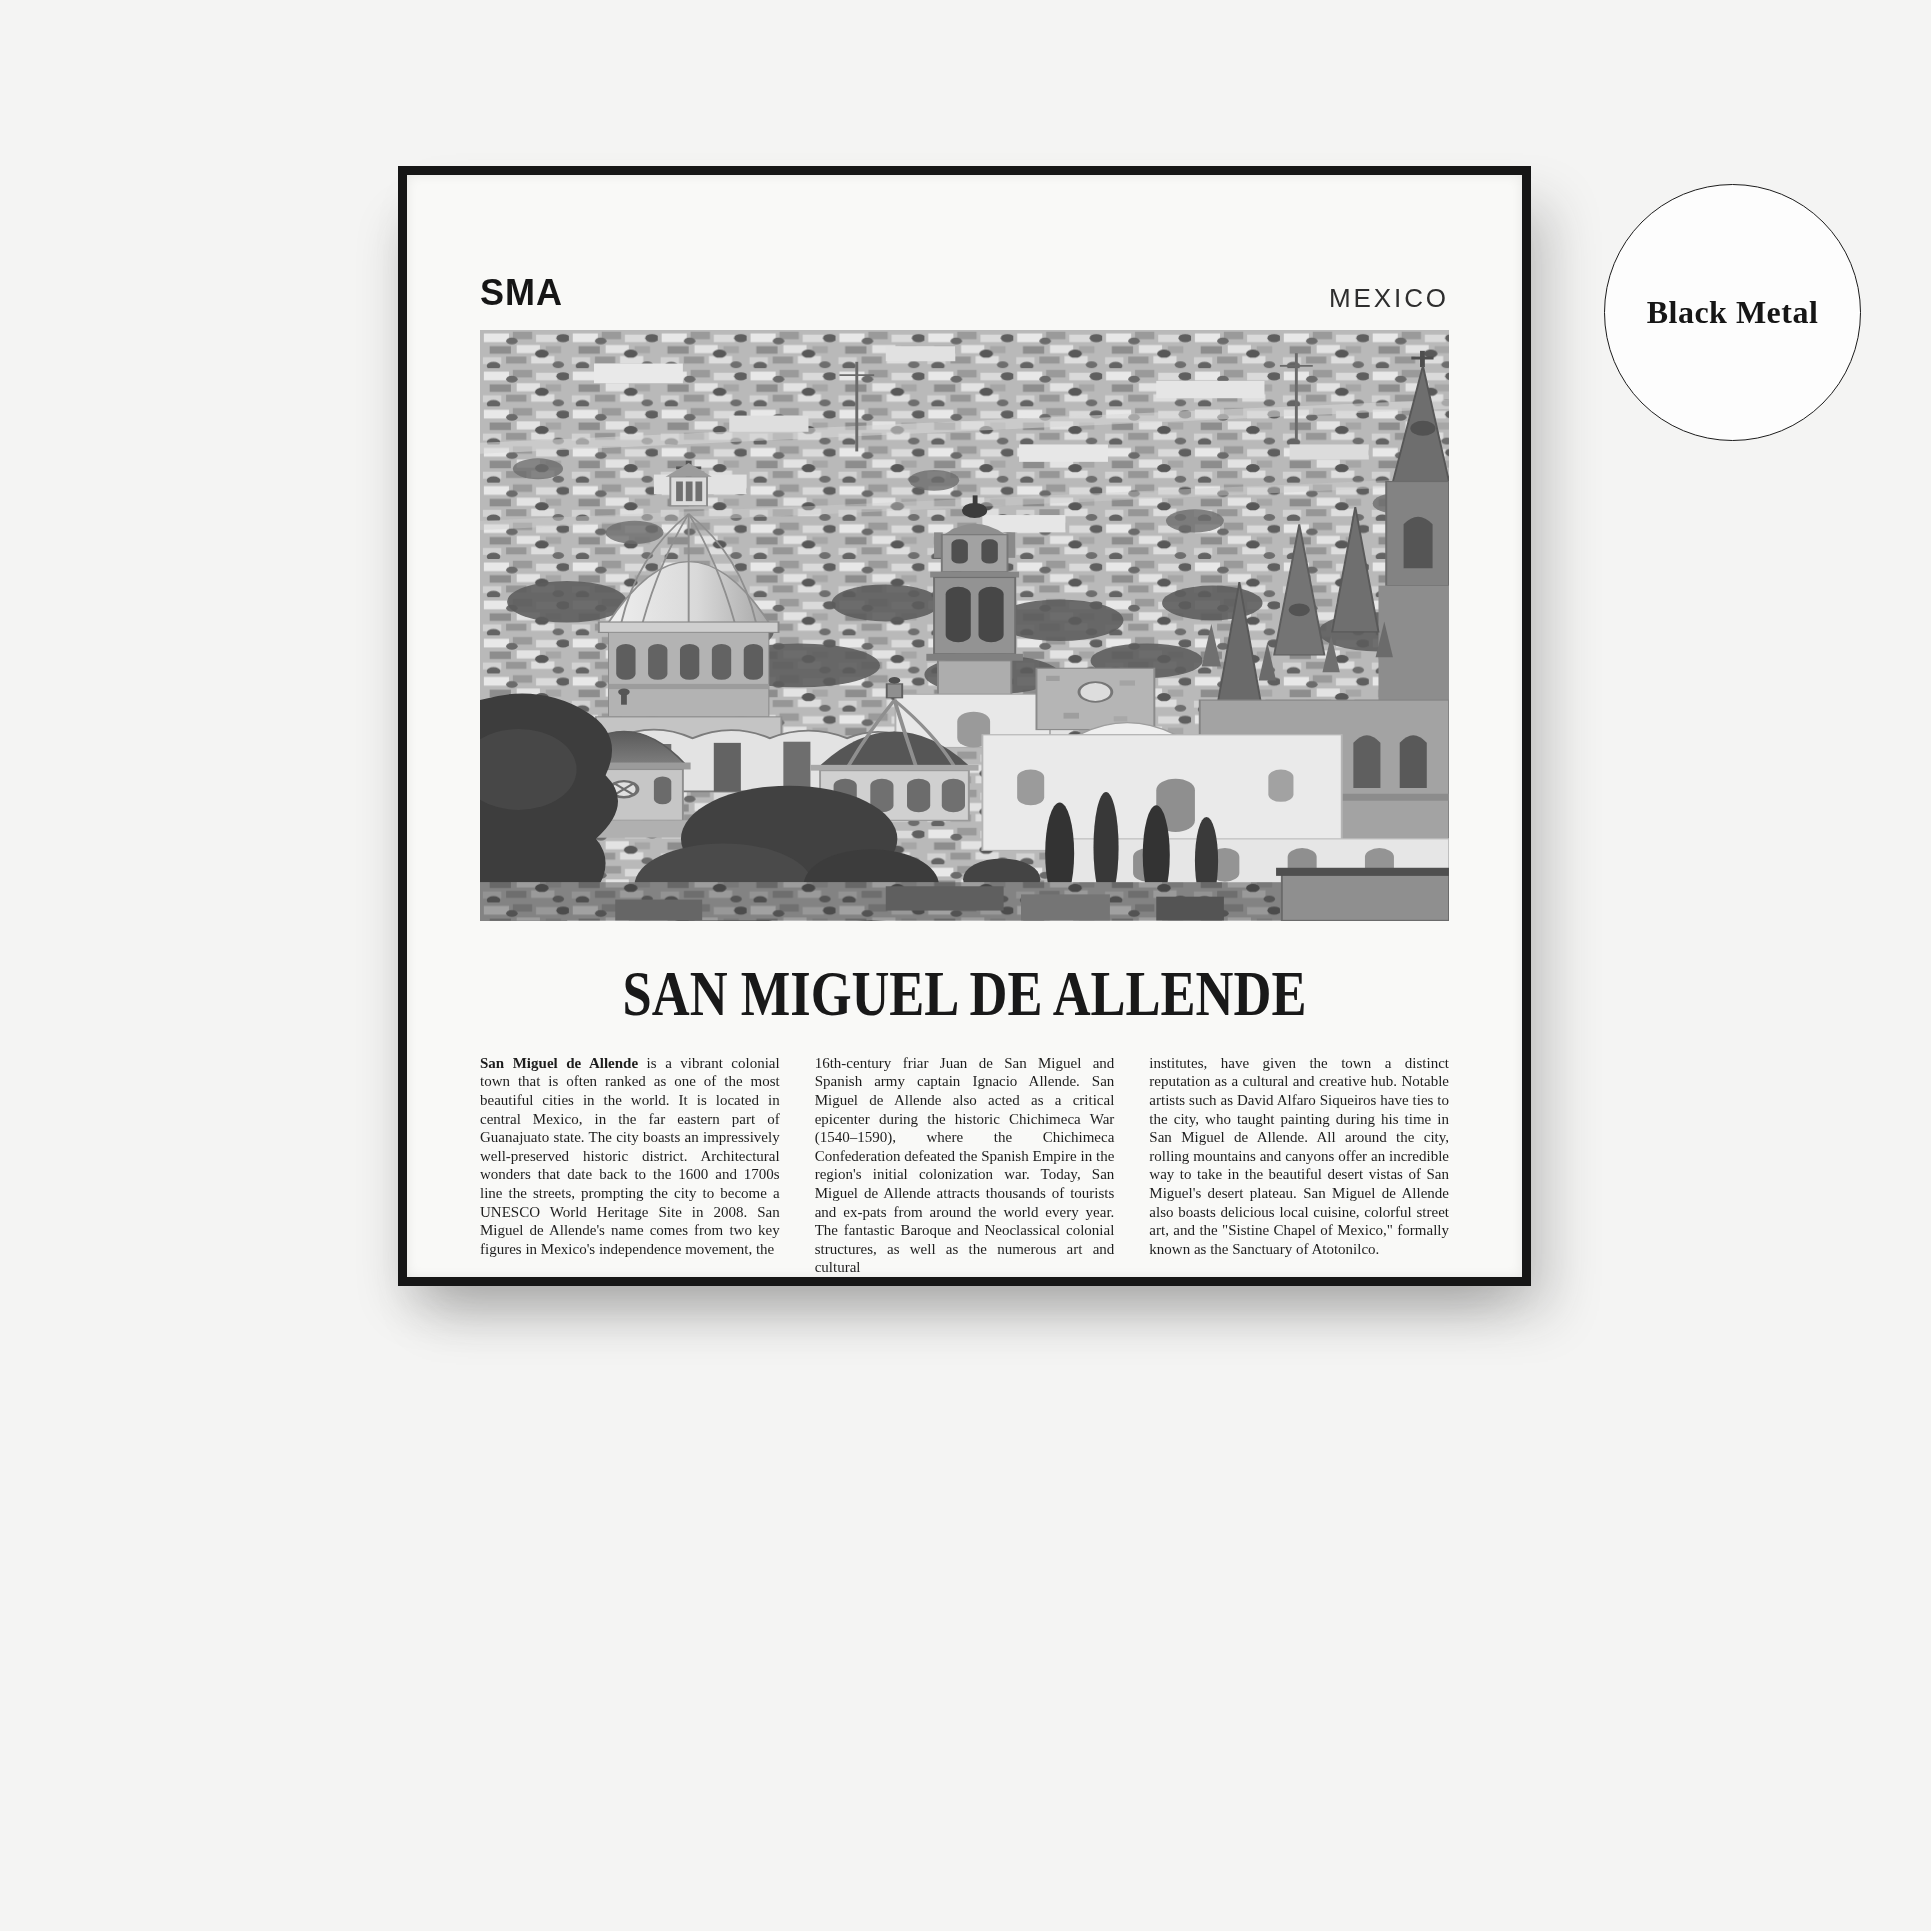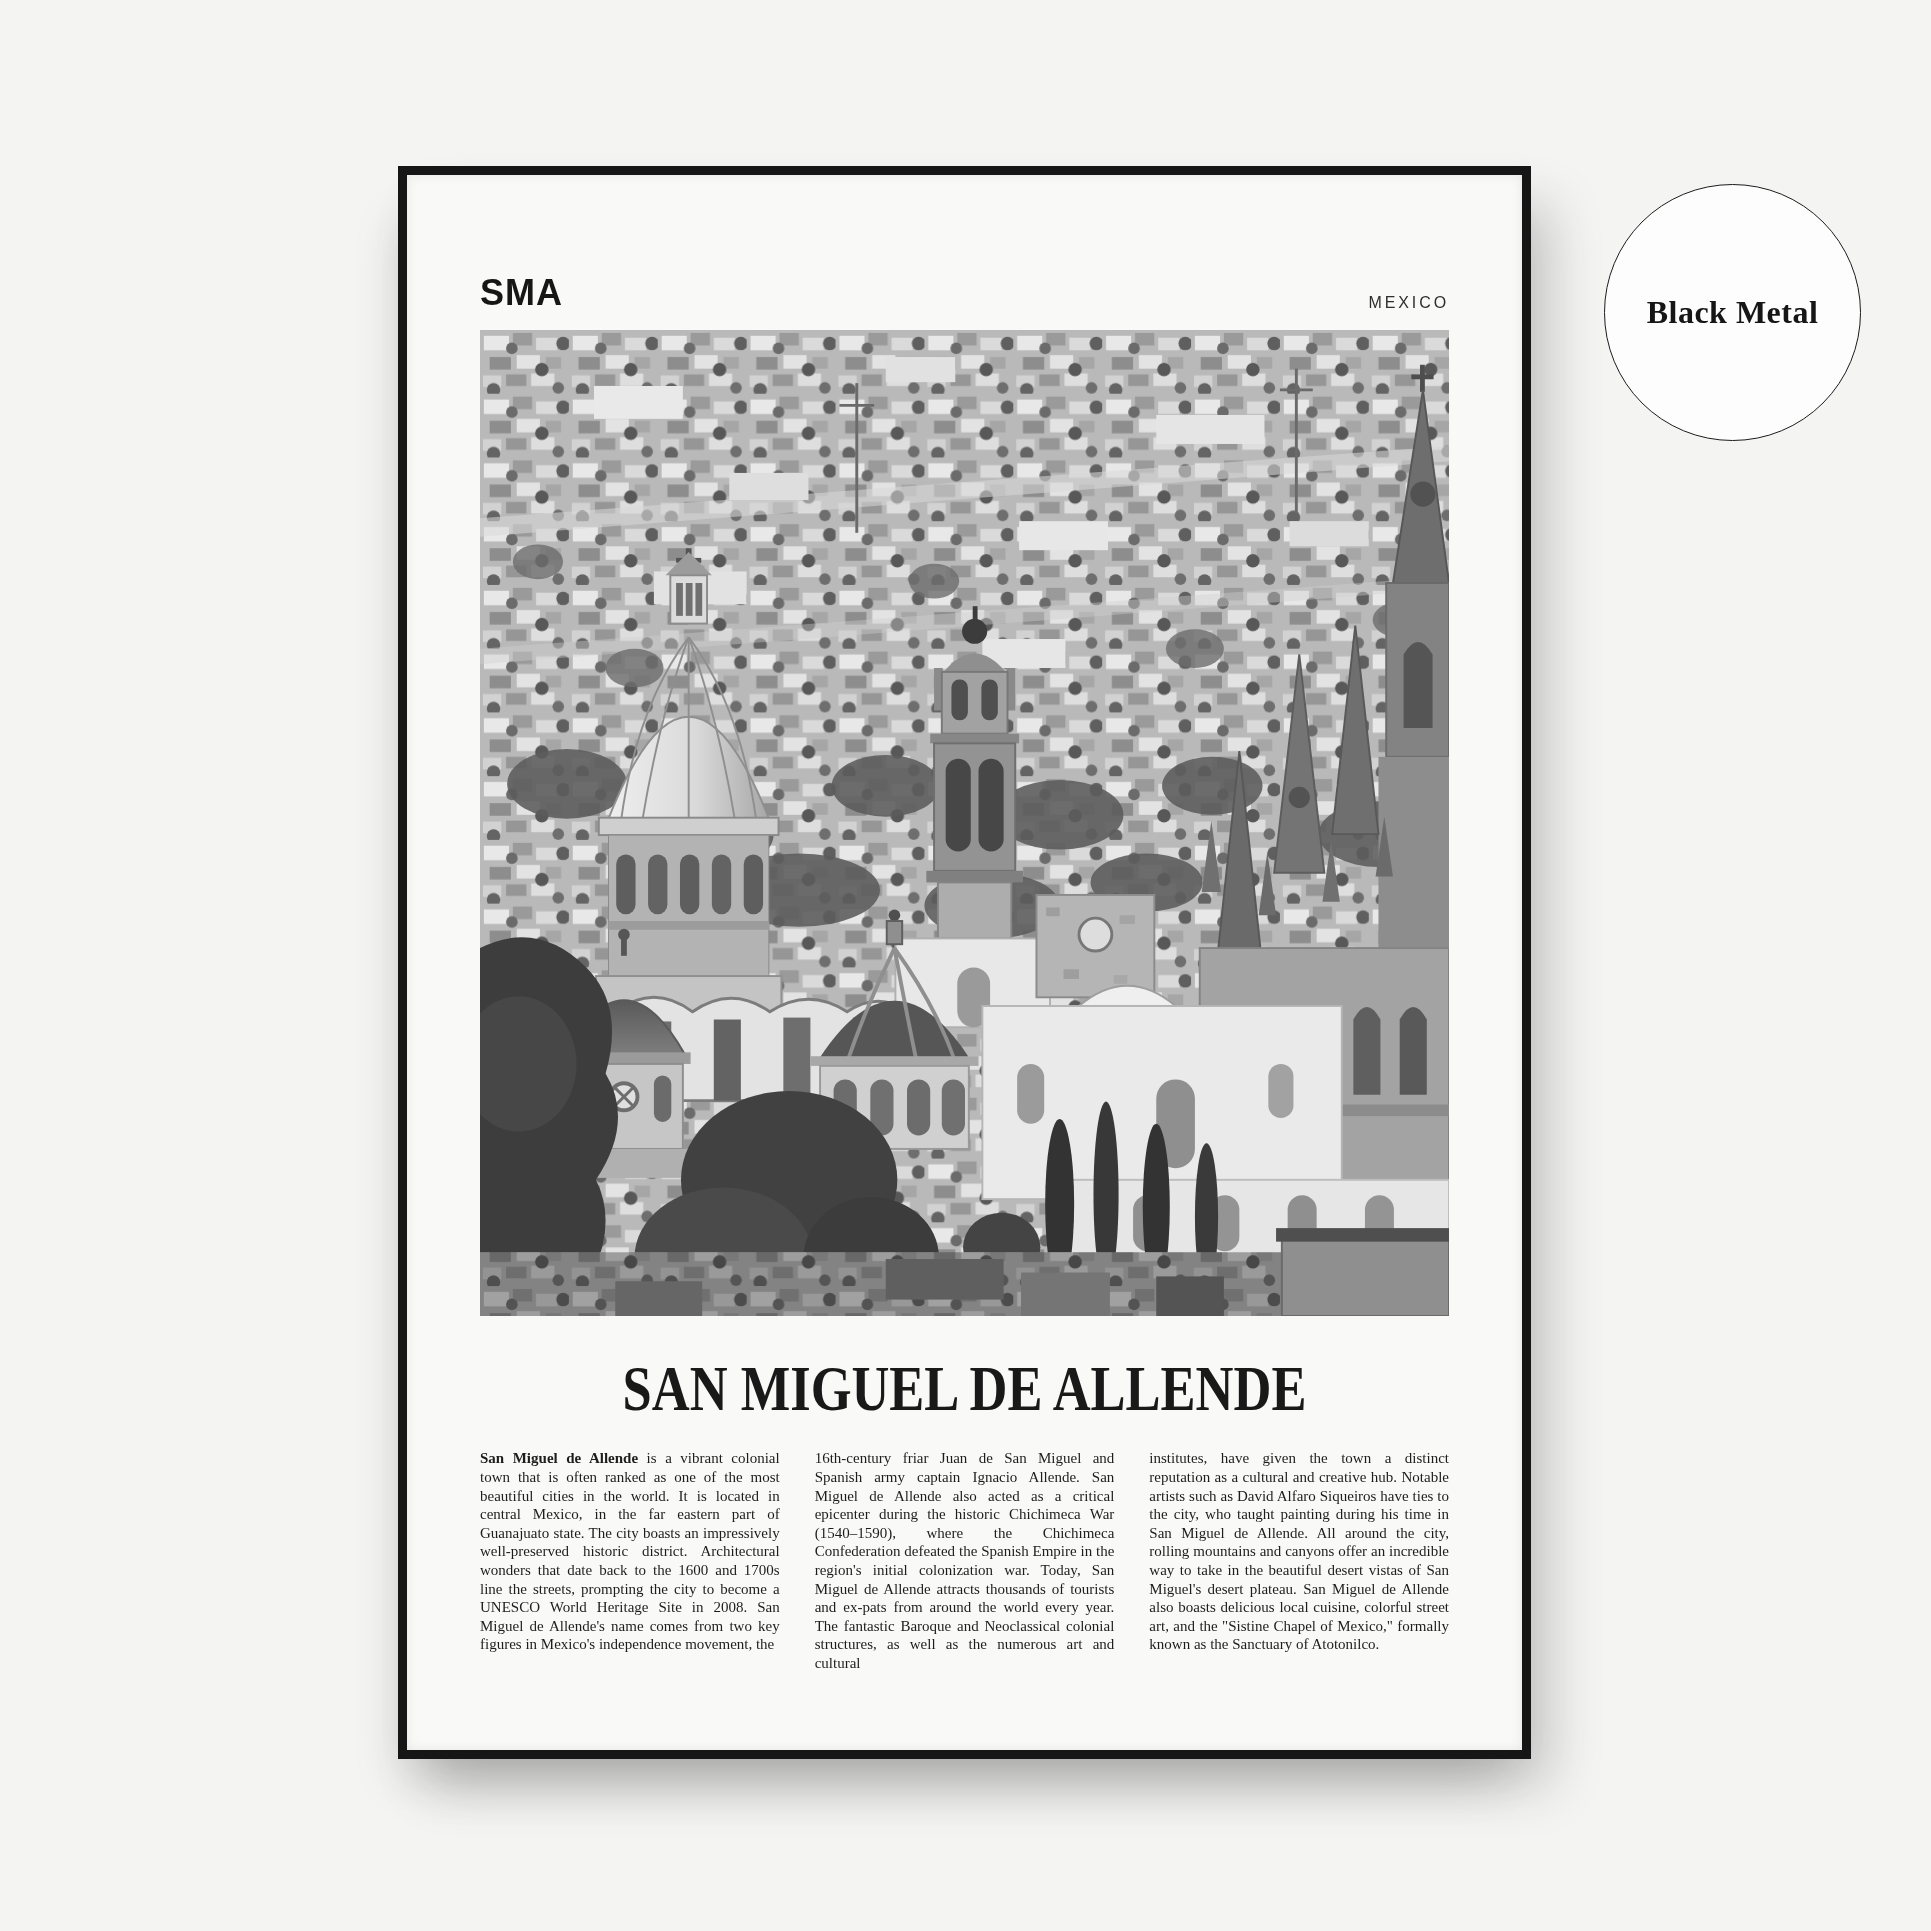--- a/index.html
+++ b/index.html
@@ -3,39 +3,39 @@
 <meta charset="utf-8">
 <style>
   html,body{margin:0;padding:0;}
   body{
     width:1931px;height:1931px;position:relative;
     background:#f4f4f3;
     font-family:"Liberation Sans", sans-serif;
     overflow:hidden;
   }
   .frame{
-    position:absolute;left:398px;top:166px;width:1133px;height:1593px;
+    position:absolute;left:398px;top:166px;width:1133px;height:1120px;
     box-sizing:border-box;border:9.7px solid #161616;background:#161616;
     box-shadow:25px 33px 50px -7.7px rgba(40,40,40,.25), -15.4px 37px 46px -19.3px rgba(40,40,40,.18);
   }
   .poster{
     position:relative;width:100%;height:100%;box-sizing:border-box;
     background:#f9f9f7;padding:100px 73px 0 73px;
     box-shadow:inset 0 0 11.6px rgba(0,0,0,.08);
     display:flex;flex-direction:column;
   }
   .poster-header{
     display:flex;justify-content:space-between;align-items:flex-end;
     margin-bottom:19.3px;
   }
   .kicker{
     font-size:36px;font-weight:800;letter-spacing:1px;color:#161616;line-height:1;
   }
   .country{
-    font-size:16px;font-weight:400;letter-spacing:2.9px;color:#2e2e2e;line-height:1;
+    font-size:26px;font-weight:400;letter-spacing:2.9px;color:#2e2e2e;line-height:1;
   }
   .photo{
     width:100%;height:986px;background:#bdbdbd;overflow:hidden;
   }
   .photo svg{display:block;width:100%;height:100%;}
   .poster-title{
     margin:39px 0 0 0;text-align:center;
     font-family:"Liberation Serif", serif;font-weight:700;
     font-size:64px;color:#191919;line-height:1.05;white-space:nowrap;
     transform:scaleX(.82);transform-origin:center;

